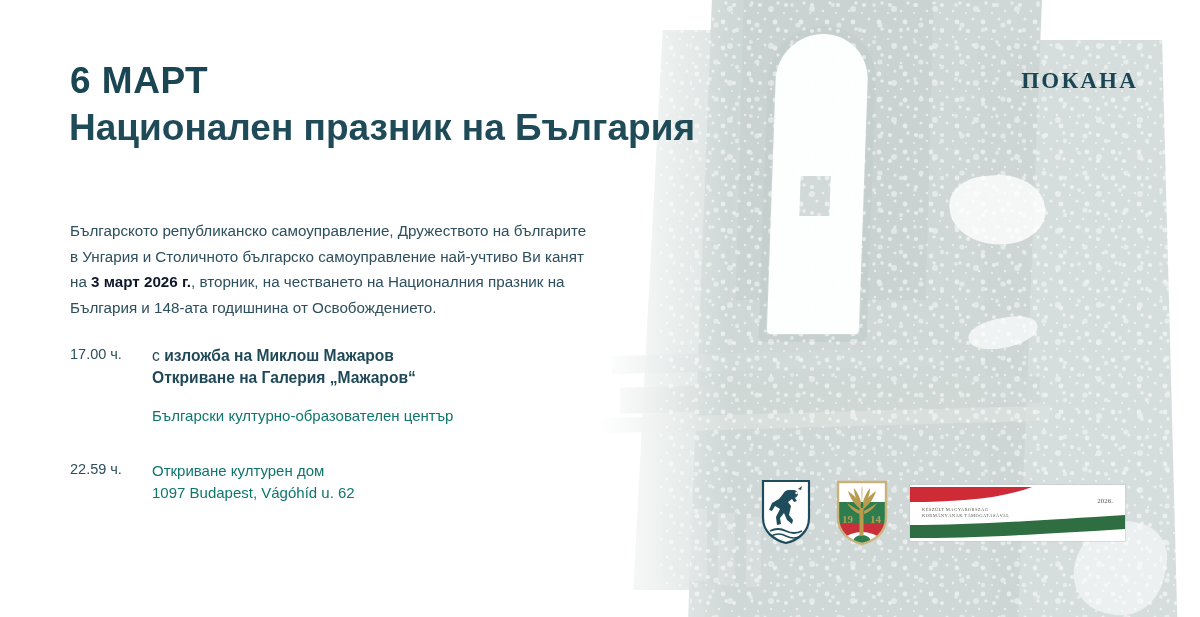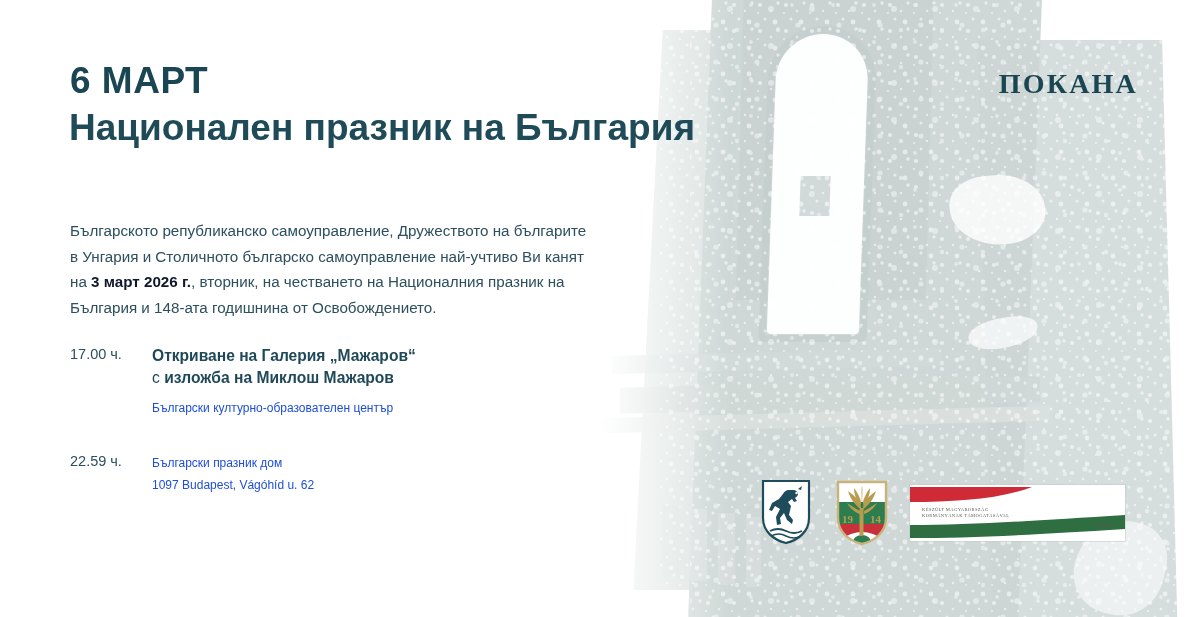--- a/index.html
+++ b/index.html
@@ -204,21 +204,21 @@
 
   
   .content { position: relative; z-index: 5; }
 
   .invite-kicker {
     position: absolute;
     right: 62px;
     top: 68px;
     font-family: "Liberation Serif", "DejaVu Serif", serif;
     font-weight: bold;
-    font-size: 28px;
+    font-size: 23px;
     letter-spacing: 2.2px;
     color: #1a4552;
   }
 
   .title-date {
     position: absolute;
     left: 70px;
     top: 62px;
     font-size: 37px;
     font-weight: bold;
@@ -266,24 +266,24 @@
 
   .sched-title {
     font-size: 15.6px;
     font-weight: bold;
     color: #1f4858;
     line-height: 22px;
   }
   .sched-title .lead-light { font-weight: normal; }
 
   .sched-venue {
-    margin-top: 8px;
-    font-size: 12px;
+    margin-top: 16px;
+    font-size: 15px;
     line-height: 22.5px;
-    color: #1d4ed8;
+    color: #0f766e;
   }
 
   
   .emblems {
     position: absolute;
     left: 760px;
     top: 478px;
     z-index: 6;
     display: flex;
     align-items: center;
@@ -312,21 +312,21 @@
     font-size: 4.6px;
     letter-spacing: .35px;
     line-height: 6.4px;
     color: #5a5a52;
     text-transform: uppercase;
   }
 
   .hu-year {
     position: absolute;
     right: 12px;
-    top: 36px;
+    top: 12px;
     font-family: Liberation Serif, serif;
     font-size: 7px;
     color: #5a5a52;
   }
 </style>
 </head>
 <body>
 
 <div id="invitation">
 
@@ -388,34 +388,34 @@
     <p class="body-copy">
       <span>Българското републиканско самоуправление,  Дружеството на българите в Унгария и  Столичното българско самоуправление най-учтиво Ви канят  на </span><b>3 март 2026 г.</b><span>, вторник, на честването на Националния празник на България и 148-ата годишнина от Освобождението.</span>
     </p>
 
     <div class="schedule">
 
       <div class="sched-row">
         <div class="sched-time">17.00 ч.</div>
         <div class="sched-body">
           <div class="sched-title">
+            <div><span class="lead-light">с </span><span>изложба на Миклош Мажаров</span></div>
             <div>Откриване на Галерия „Мажаров“</div>
-            <div><span class="lead-light">с </span><span>изложба на Миклош Мажаров</span></div>
           </div>
           <div class="sched-venue">
             <div>Български културно-образователен център</div>
           </div>
         </div>
       </div>
 
       <div class="sched-row" style="margin-top:32px;">
         <div class="sched-time">22.59 ч.</div>
         <div class="sched-body">
           <div class="sched-venue">
-            <div>Български празник дом</div>
+            <div>Откриване културен дом</div>
             <div>1097 Budapest, Vágóhíd u. 62</div>
           </div>
         </div>
       </div>
 
     </div>
 
     <div class="emblems">
 
       <svg class="emblem-lion" viewBox="0 0 52 68">

